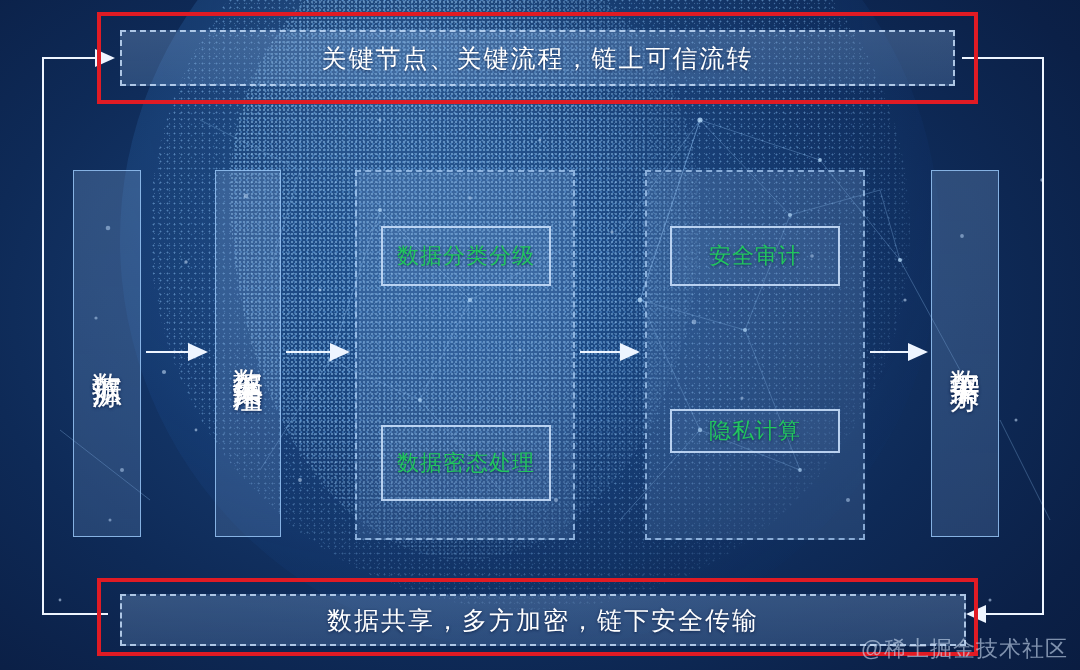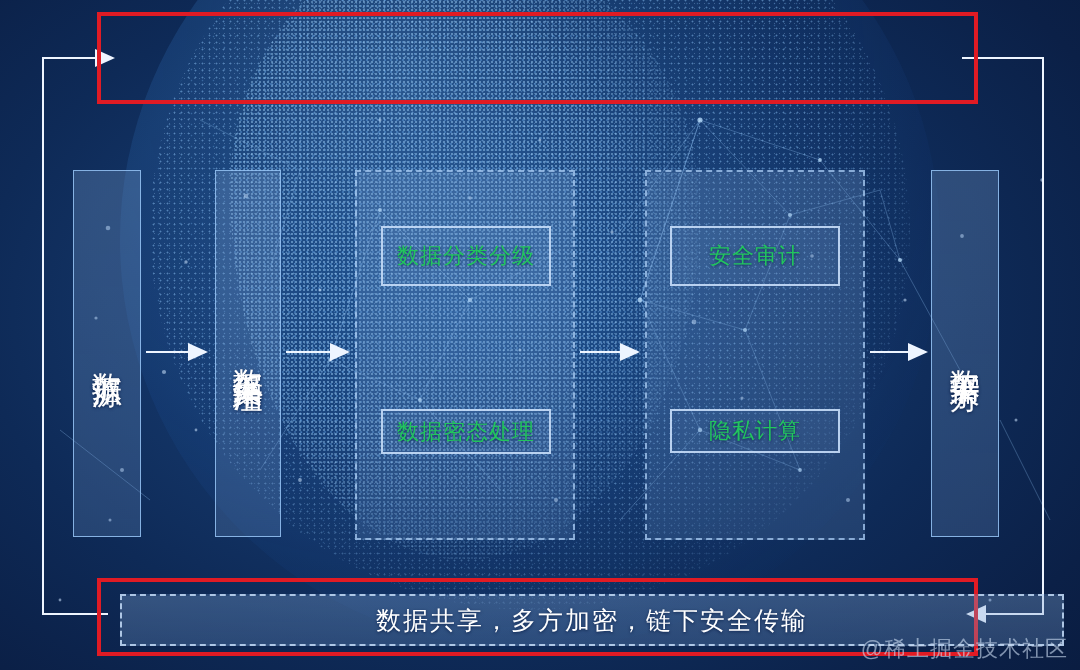--- a/index.html
+++ b/index.html
@@ -81,21 +81,21 @@
     box-sizing: border-box;
     border: 2px dashed rgba(196,220,248,0.85);
     background: linear-gradient(180deg, rgba(128,166,212,0.34) 0%, rgba(110,150,200,0.30) 100%);
     display: flex; align-items: center; justify-content: center;
     color: #ffffff;
     font-size: 25px;
     letter-spacing: 2px;
     text-shadow: 0 1px 3px rgba(0,20,60,.7);
   }
   #banner-top    { left: 120px; top: 30px;  width: 835px; height: 56px; }
-  #banner-bottom { left: 120px; top: 594px; width: 944px; height: 52px; }
+  #banner-bottom { left: 120px; top: 594px; width: 846px; height: 52px; }
 
   
   .vcol {
     position: absolute;
     box-sizing: border-box;
     border: 1px solid rgba(150,196,246,0.85);
     background: linear-gradient(180deg, rgba(122,160,208,0.30) 0%, rgba(104,143,195,0.26) 100%);
     display: flex; align-items: center; justify-content: center;
   }
   .vtext {
@@ -126,21 +126,21 @@
     box-sizing: border-box;
     border: 2px solid rgba(200,222,250,0.9);
     background: rgba(120,160,210,0.10);
     display: flex; align-items: center; justify-content: center;
     color: #22c55e;
     font-size: 22px;
     letter-spacing: 1px;
     text-shadow: 0 1px 3px rgba(0,20,60,.65);
   }
   #box-classify { left: 381px; top: 226px; width: 170px; height: 60px; }
-  #box-cipher   { left: 381px; top: 409px; width: 170px; height: 45px; }
+  #box-cipher   { left: 381px; top: 425px; width: 170px; height: 76px; }
   #box-audit    { left: 670px; top: 226px; width: 170px; height: 60px; }
   #box-privacy  { left: 670px; top: 409px; width: 170px; height: 44px; }
 
   
   #wires { position: absolute; inset: 0; pointer-events: none; }
 
   
   #watermark {
     position: absolute;
     right: 12px; bottom: 6px;
@@ -245,20 +245,21 @@
 
       <path d="M108,614 L43,614 L43,58 L113,58" marker-end="url(#arrowR)"></path>
 
       <path d="M962,58 L1043,58 L1043,614 L968,614" marker-end="url(#arrowL)"></path>
     </g>
   </svg>
 
   <div class="red-rect" id="red-top"></div>
   <div class="red-rect" id="red-bottom"></div>
 
+  <div class="banner" id="banner-top">关键节点、关键流程，链上可信流转</div>
 
   <div class="banner" id="banner-bottom">数据共享，多方加密，链下安全传输</div>
 
   <div class="vcol" id="col-source">
     <span class="vtext">数据源</span>
   </div>
 
   <div class="vcol" id="col-collect">
     <span class="vtext">数据采集治理</span>
   </div>

